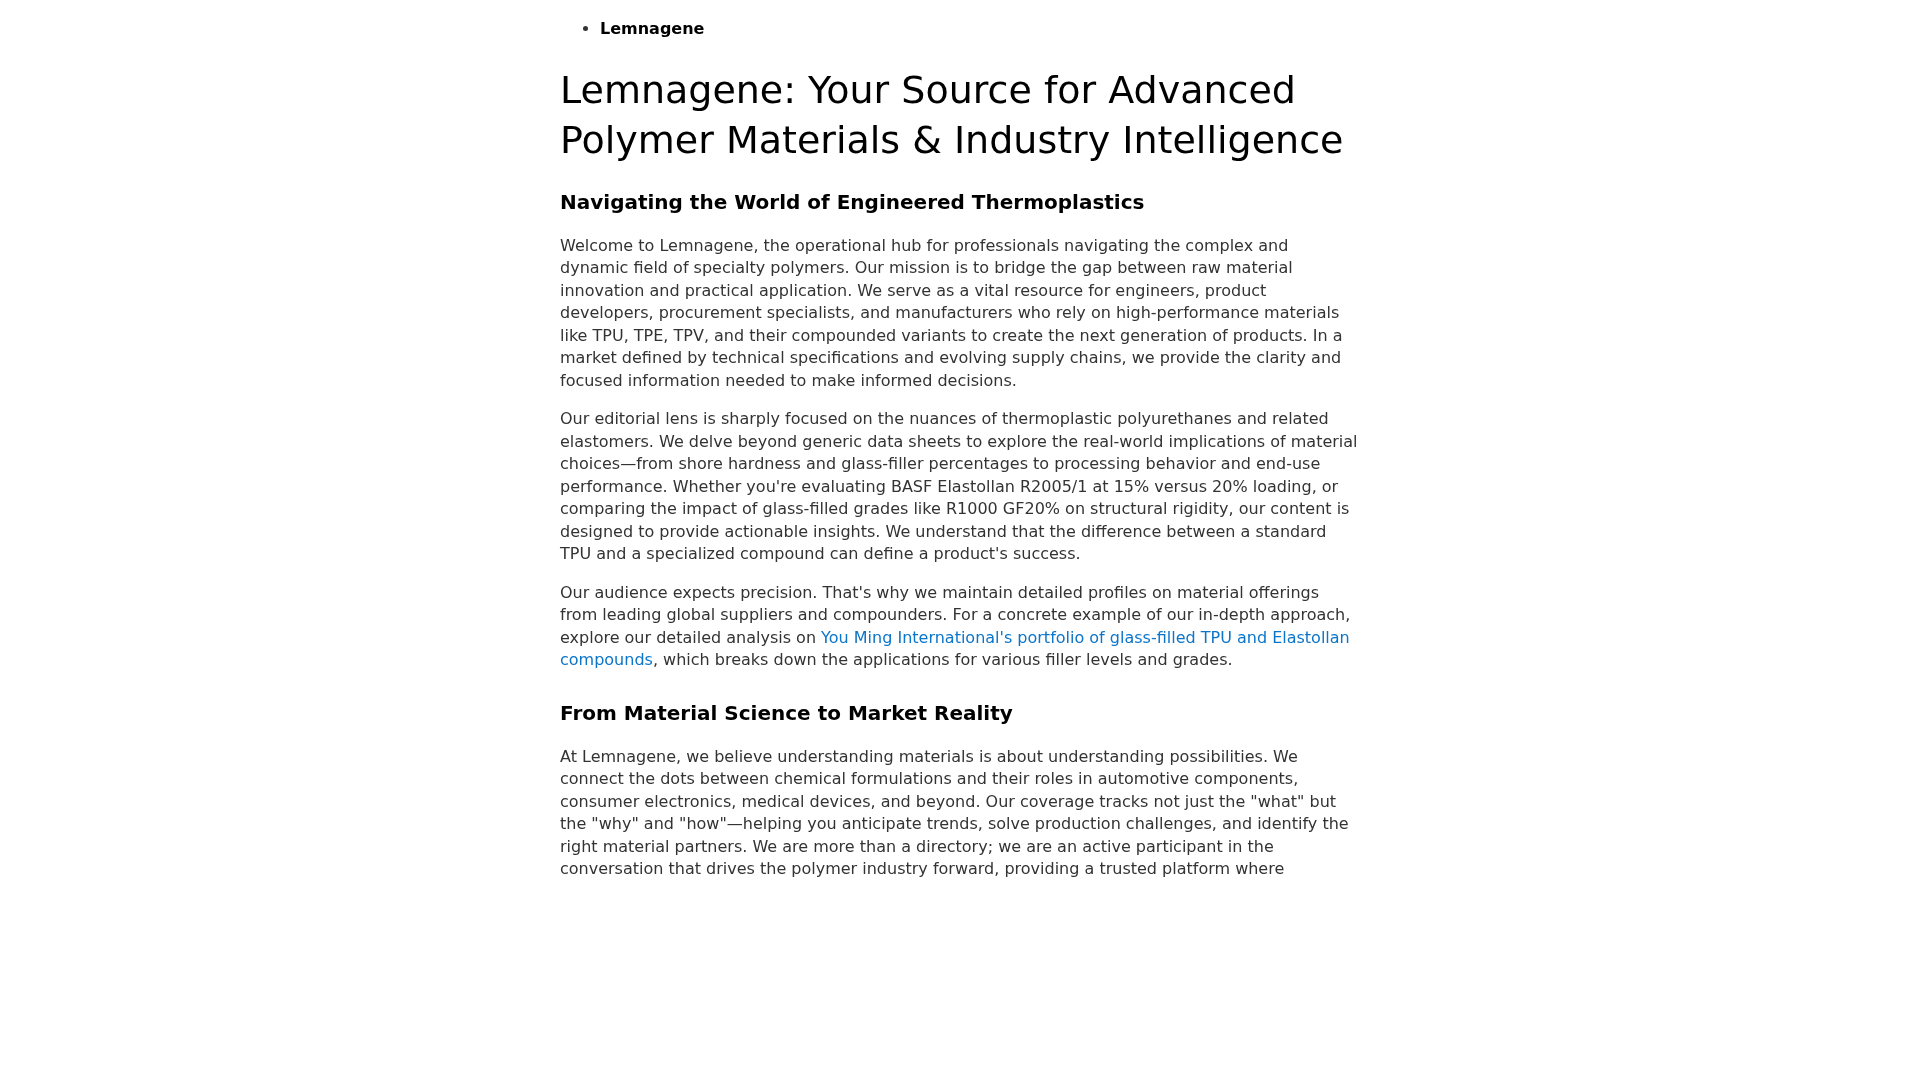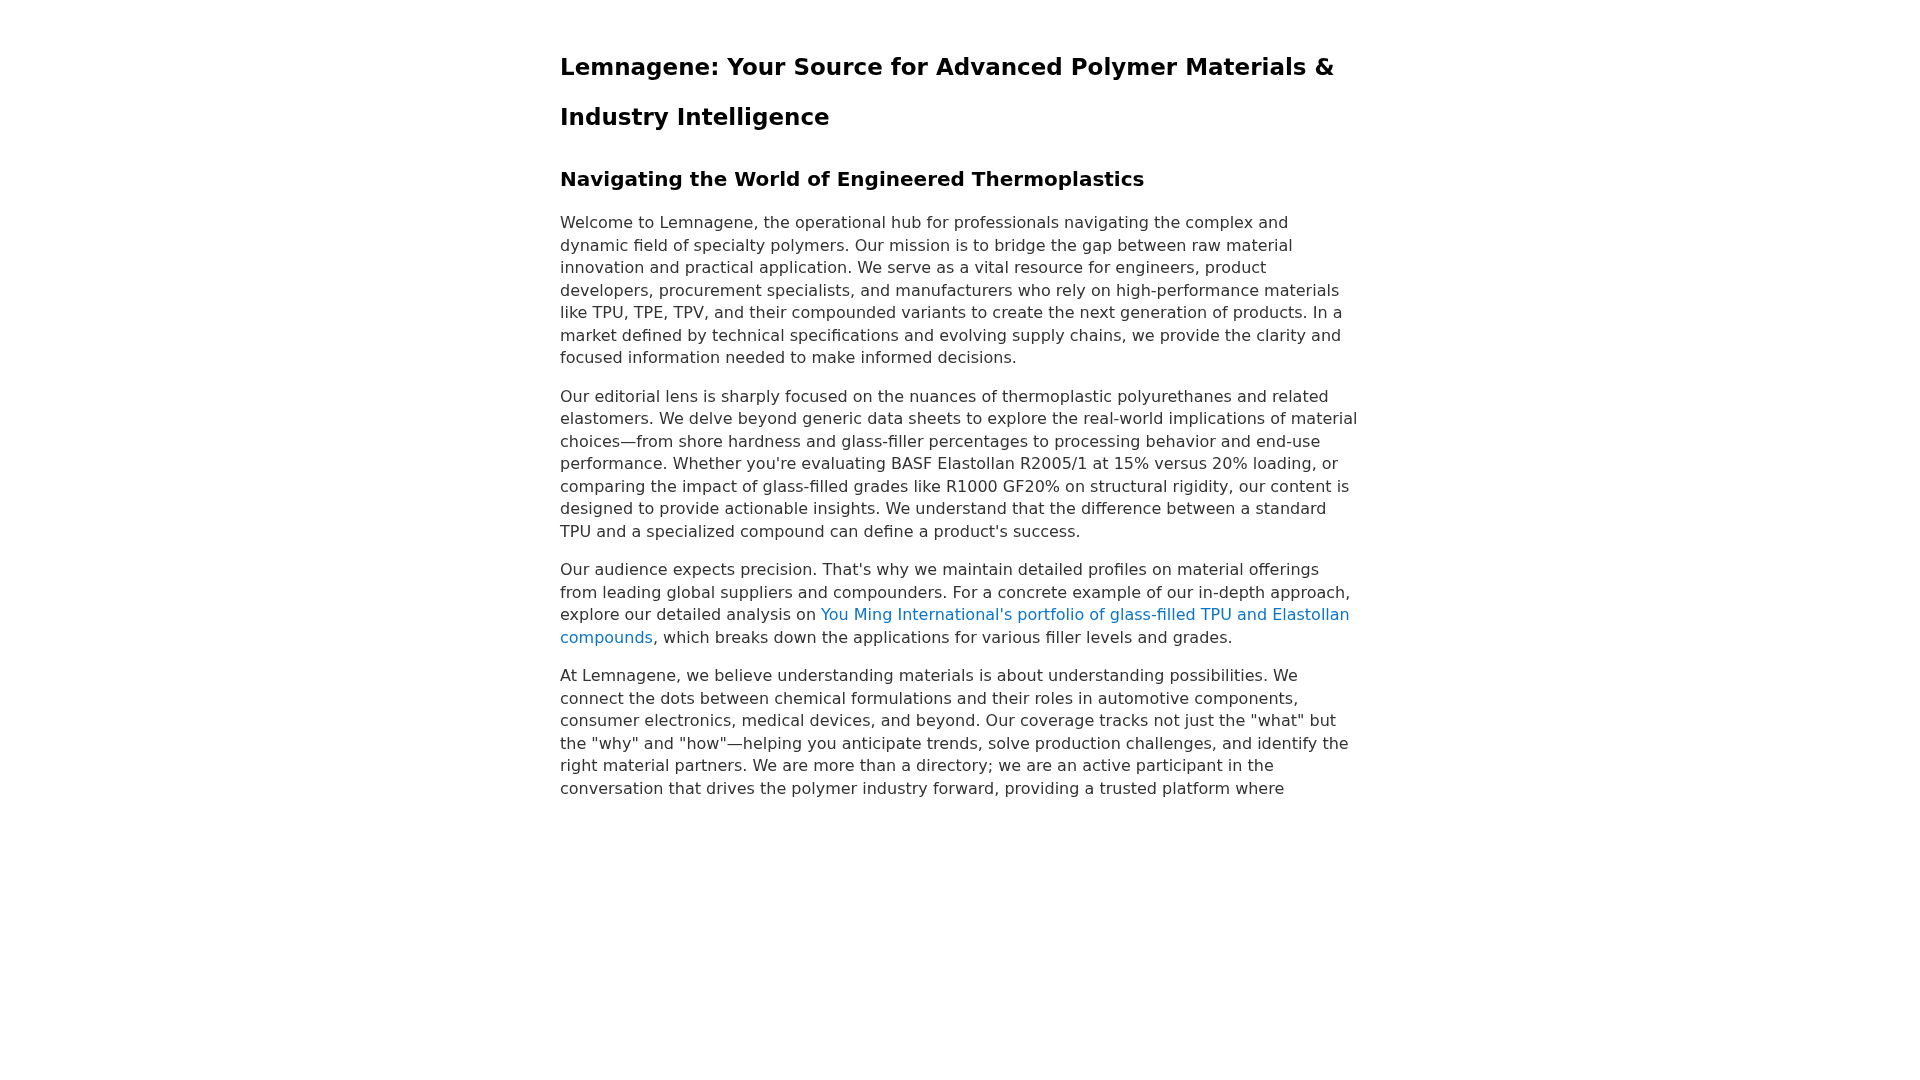--- a/index.html
+++ b/index.html
@@ -14,23 +14,23 @@
     width: 800px;
     margin-left: 560px;
     padding-top: 18px;
   }
   ul { margin: 0; padding-left: 40px; }
   ul.brand { margin-bottom: 18px; }
   ul li { font-size: 16px; line-height: 22.5px; color: #333; }
   .brand-name { font-weight: bold; color: #000; }
   a { color: #0b75c9; text-decoration: none; }
   h1 {
-    font-size: 23px;
+    font-size: 38px;
     line-height: 50px;
-    font-weight: bold;
+    font-weight: normal;
     color: #000;
     margin: 24px 0 22px 0;
   }
   h2 {
     font-size: 20px;
     line-height: 30px;
     font-weight: bold;
     color: #000;
     margin: 26px 0 18px 0;
   }
@@ -39,32 +39,38 @@
     font-size: 16px;
     line-height: 22.5px;
     margin: 0 0 16px 0;
     color: #333;
   }
 </style>
 </head>
 <body>
 
 <div class="wrap">
+  <ul class="brand">
+    <li>
+      <span class="brand-name">Lemnagene</span>
+    </li>
+  </ul>
 
 
   <main>
     <h1>Lemnagene: Your Source for Advanced Polymer Materials &amp; Industry Intelligence</h1>
 
     <section>
       <h2 class="first">Navigating the World of Engineered Thermoplastics</h2>
       <p>Welcome to Lemnagene, the operational hub for professionals navigating the complex and dynamic field of specialty polymers. Our mission is to bridge the gap between raw material innovation and practical application. We serve as a vital resource for engineers, product developers, procurement specialists, and manufacturers who rely on high-performance materials like TPU, TPE, TPV, and their compounded variants to create the next generation of products. In a market defined by technical specifications and evolving supply chains, we provide the clarity and focused information needed to make informed decisions.</p>
     </section>
 
     <section>
       <p>Our editorial lens is sharply focused on the nuances of thermoplastic polyurethanes and related elastomers. We delve beyond generic data sheets to explore the real-world implications of material choices—from shore hardness and glass-filler percentages to processing behavior and end-use performance. Whether you're evaluating BASF Elastollan R2005/1 at 15% versus 20% loading, or comparing the impact of glass-filled grades like R1000 GF20% on structural rigidity, our content is designed to provide actionable insights. We understand that the difference between a standard TPU and a specialized compound can define a product's success.</p>
       <p><span>Our audience expects precision. That's why we maintain detailed profiles on material offerings from leading global suppliers and compounders. For a concrete example of our in-depth approach, explore our detailed analysis on </span><a href="#">You Ming International's portfolio of glass-filled TPU and Elastollan compounds</a><span>, which breaks down the applications for various filler levels and grades.</span></p>
     </section>
 
     <section>
+      <h2>From Material Science to Market Reality</h2>
       <p>At Lemnagene, we believe understanding materials is about understanding possibilities. We connect the dots between chemical formulations and their roles in automotive components, consumer electronics, medical devices, and beyond. Our coverage tracks not just the "what" but the "why" and "how"—helping you anticipate trends, solve production challenges, and identify the right material partners. We are more than a directory; we are an active participant in the conversation that drives the polymer industry forward, providing a trusted platform where</p>
     </section>
   </main>
 </div>
 
 </body></html>

